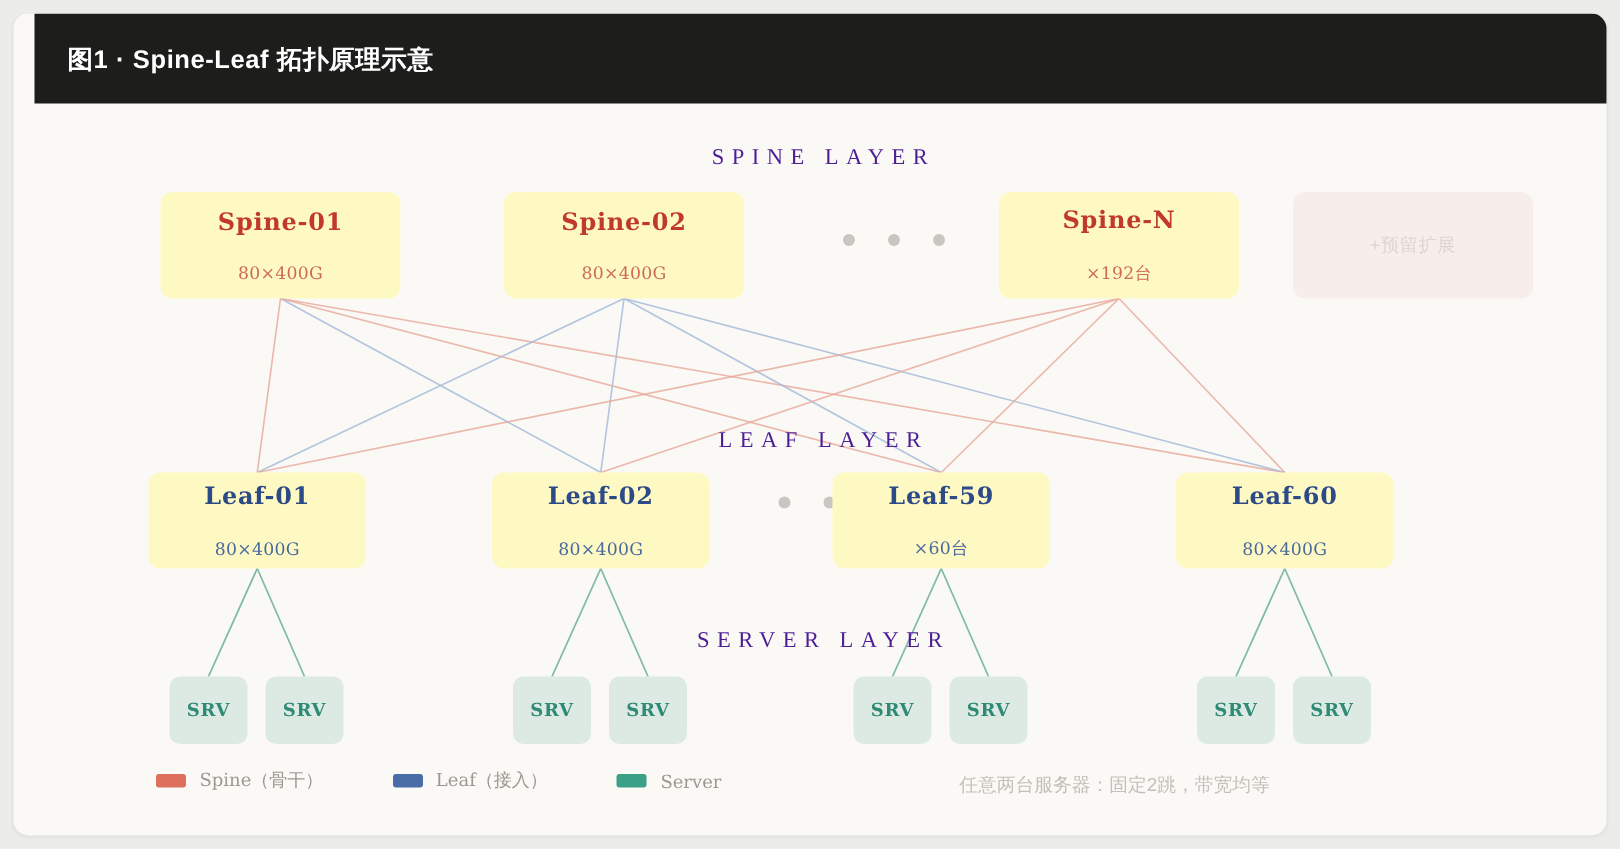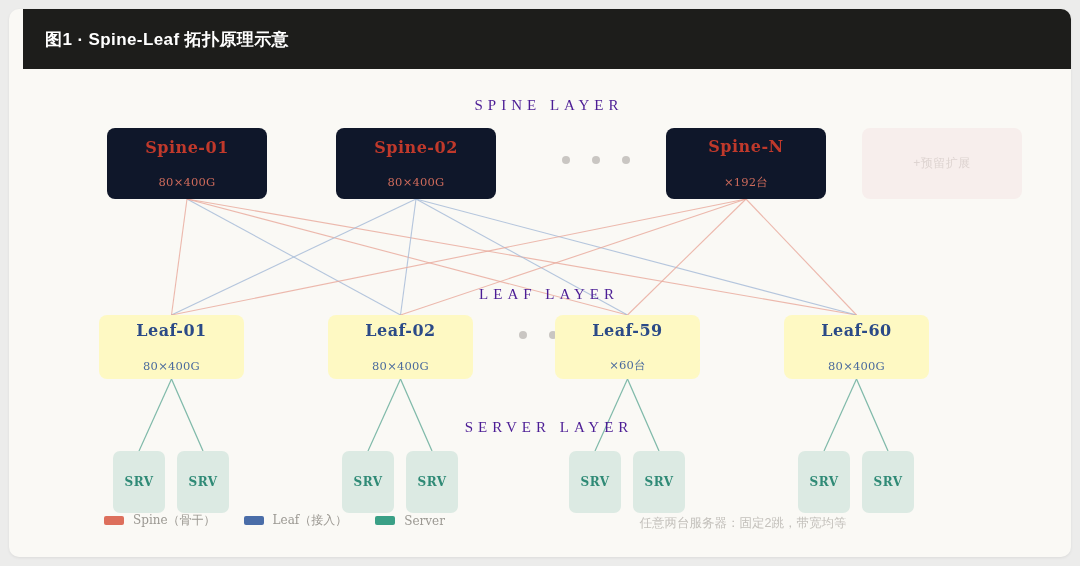--- a/index.html
+++ b/index.html
@@ -83,21 +83,21 @@
     letter-spacing: 0.5px;
     line-height: 1.2;
   }
   .node .sub {
     font-family: "DejaVu Serif", serif;
     font-size: 11.5px;
     margin-top: 18px;
     letter-spacing: 0.2px;
   }
   .spine {
-    background: #0f172a;
+    background: #fef9c3;
     width: 160px;
     height: 71px;
   }
   .spine .nm { color: #c0392b; }
   .spine .sub { color: #cd6a5b; }
   .ghost {
     background: #f7eeec;
     width: 160px;
     height: 71px;
   }
@@ -110,21 +110,21 @@
   .leaf {
     background: #fef9c3;
     width: 145px;
     height: 64px;
   }
   .leaf .nm { color: #2b4a87; }
   .leaf .sub { color: #4a6a9d; }
   .srv {
     background: #dceae3;
     width: 52px;
-    height: 62px;
+    height: 45px;
     border-radius: 7px;
   }
   .srv .nm {
     color: #2f8a76;
     font-size: 12px;
     font-weight: bold;
     letter-spacing: 0.5px;
   }
   .dots {
     position: absolute;
@@ -138,21 +138,21 @@
     height: 8px;
     border-radius: 50%;
     background: #c9c6c2;
   }
   .legend {
     position: absolute;
     left: 95px;
     top: 443px;
     display: flex;
     align-items: center;
-    gap: 28px;
+    gap: 46px;
   }
   .legend .item {
     display: flex;
     align-items: center;
     gap: 9px;
   }
   .legend .sw {
     width: 20px;
     height: 9px;
     border-radius: 2px;

